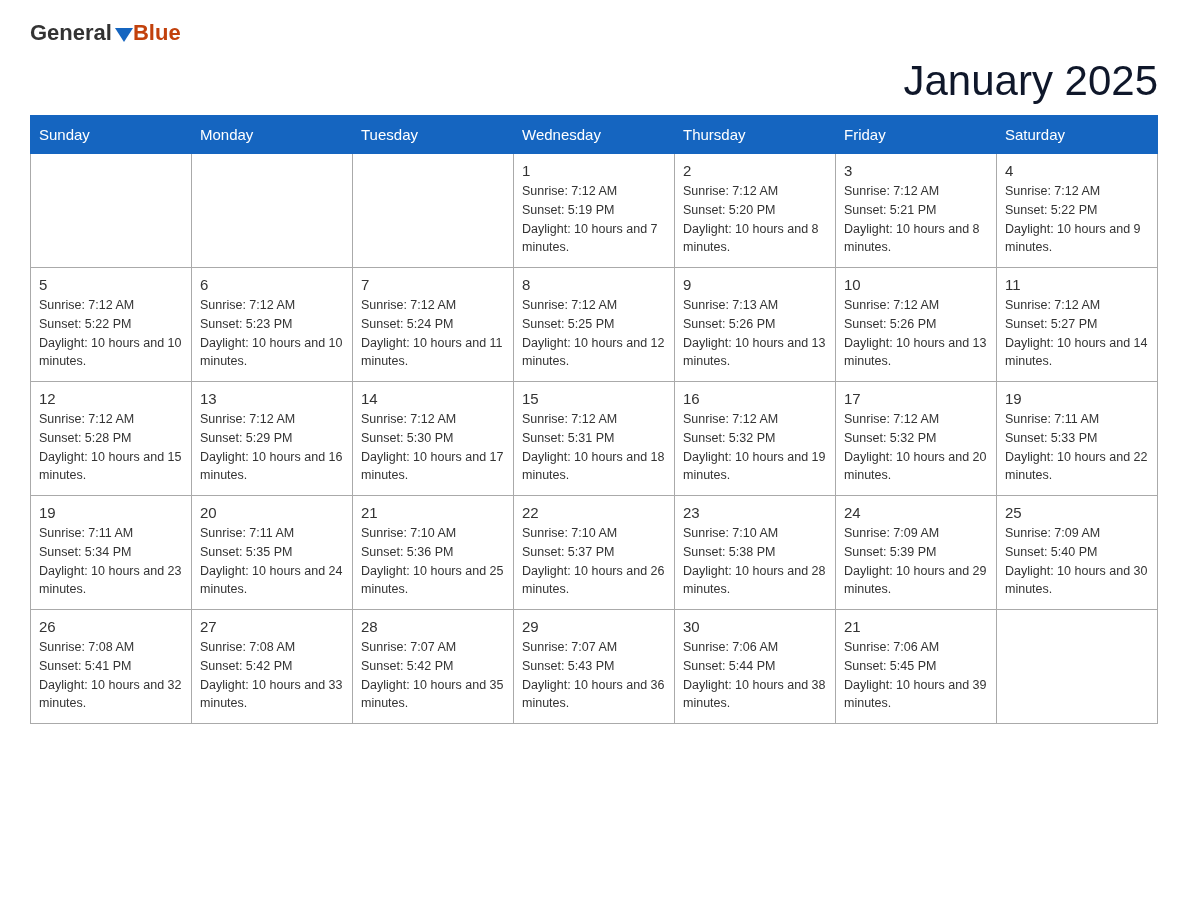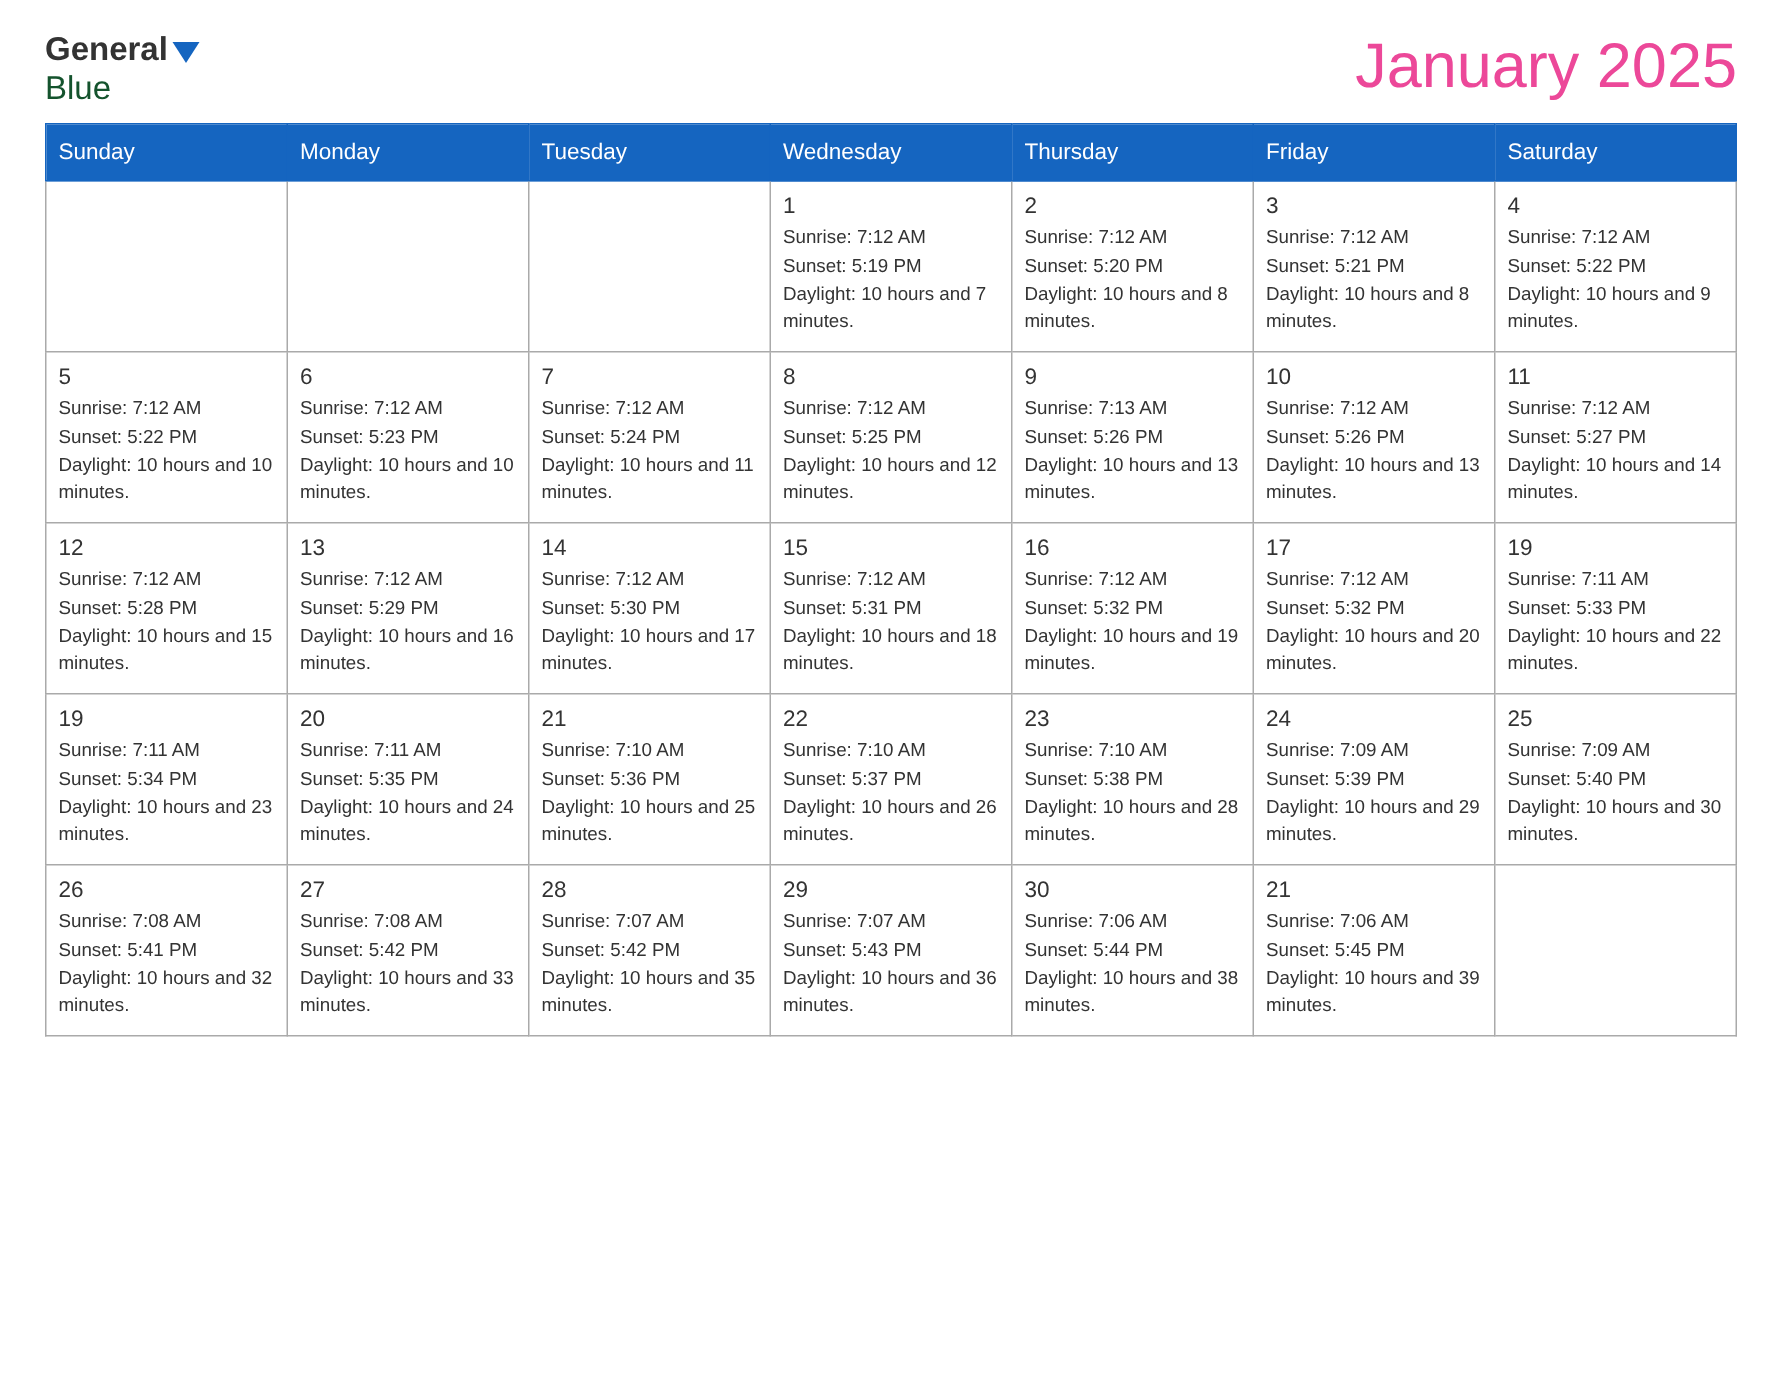--- a/index.html
+++ b/index.html
@@ -16,39 +16,40 @@
       align-items: flex-start;
       margin-bottom: 10px;
     }
     .logo-text-general {
       font-size: 22px;
       font-weight: bold;
       color: #333;
     }
     .logo-text-blue {
       font-size: 22px;
-      font-weight: normal;
-      color: #14532d;
+      font-weight: bold;
+      color: #c2410c;
     }
     .logo-wrapper {
       display: flex;
-      flex-direction: column;
+      flex-direction: row;
       align-items: flex-start;
     }
     .logo-row {
       display: flex;
       align-items: center;
     }
     .title-section {
       text-align: right;
     }
     .calendar-title {
       font-size: 42px;
       font-weight: normal;
-      color: #ec4899;
+      color: #0f172a;
+      margin-top: 37px;
     }
     .calendar-subtitle {
       font-size: 18px;
       color: #333;
       margin-top: 4px;
     }
     .calendar-table {
       width: 100%;
       border-collapse: collapse;
       border: 1px solid #999;

